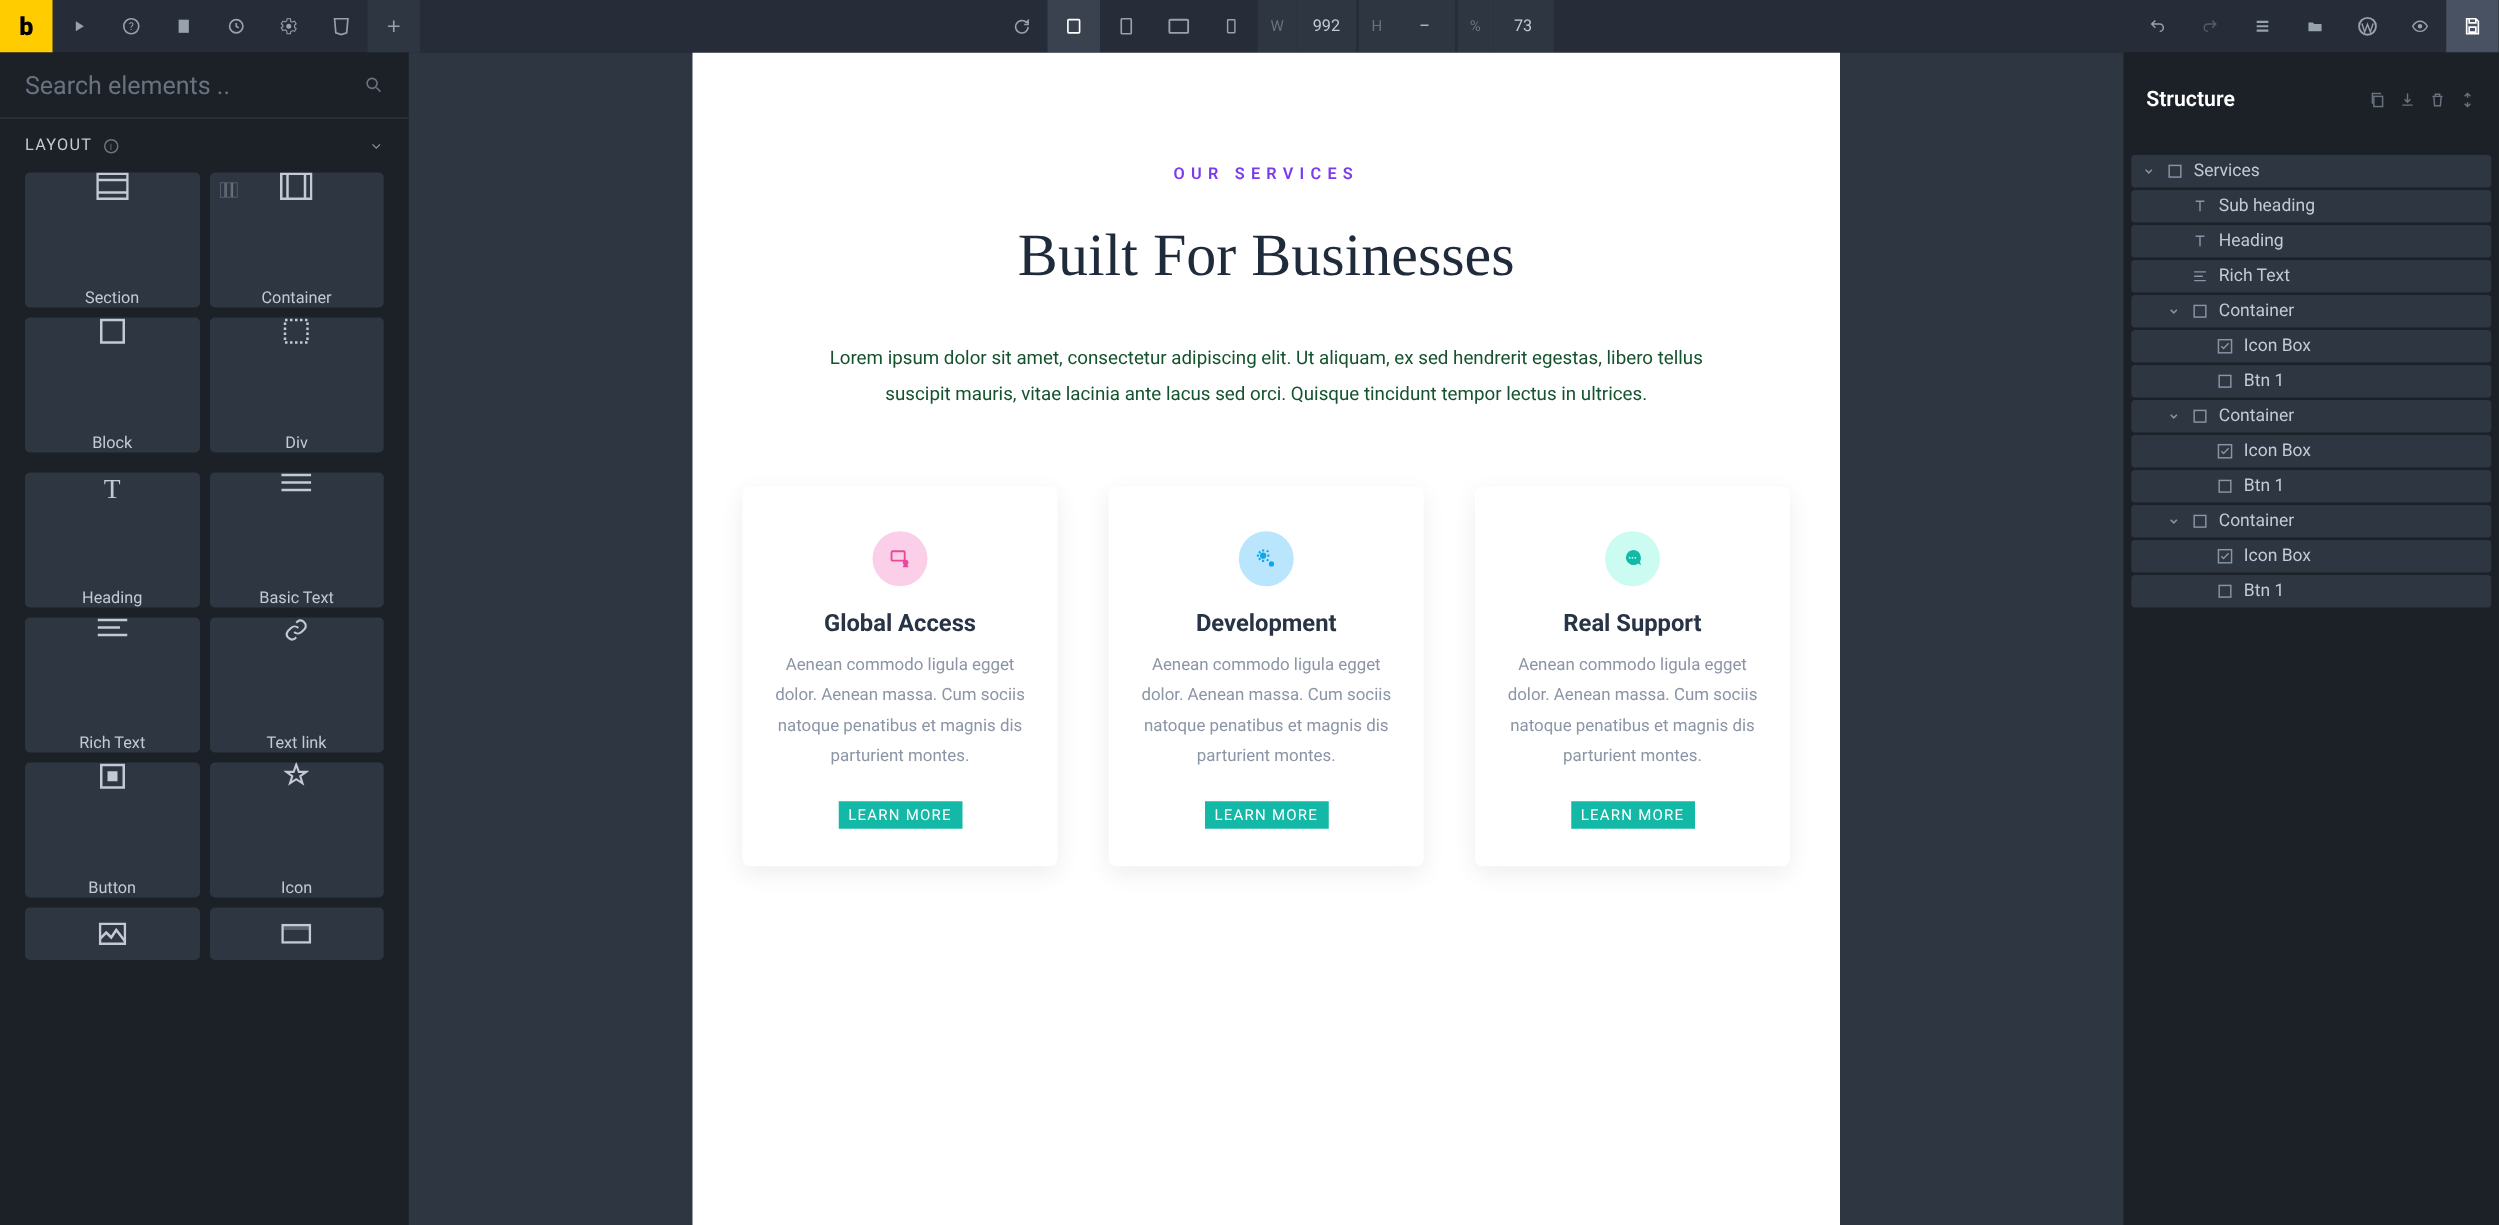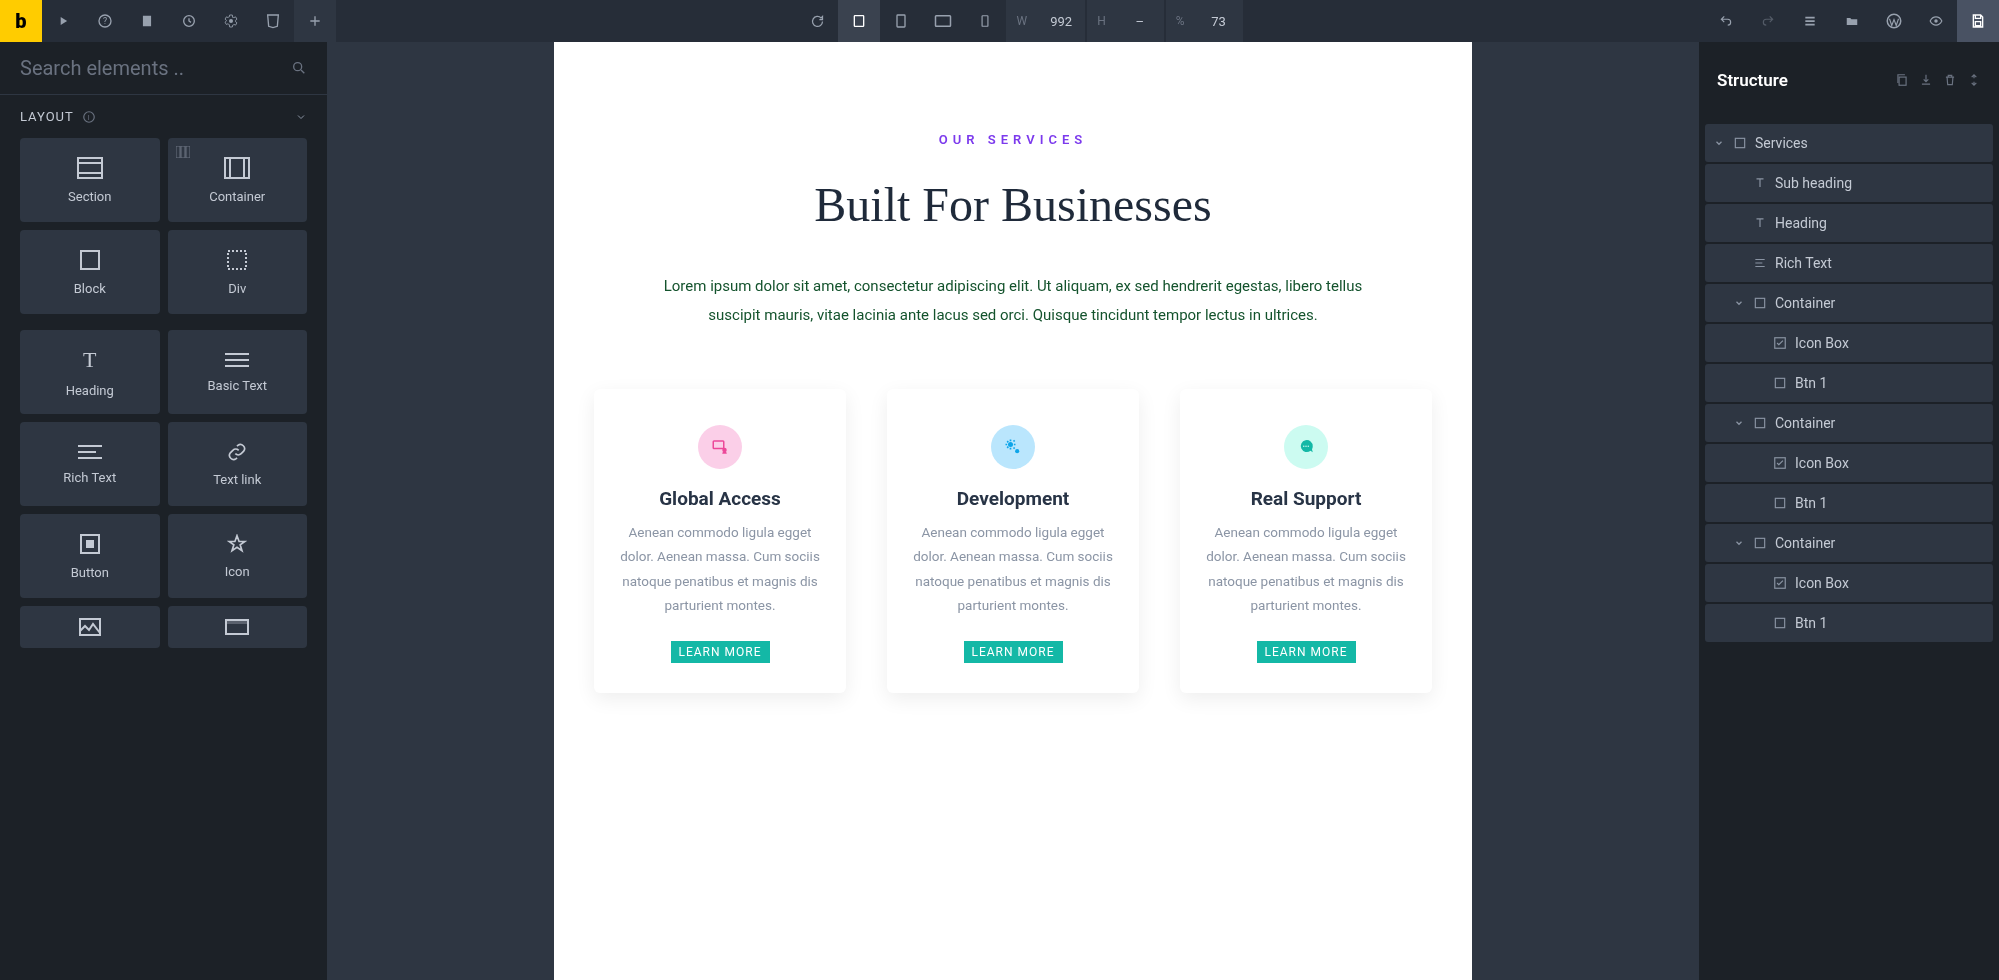--- a/index.html
+++ b/index.html
@@ -24,21 +24,21 @@
 .main { display: flex; flex: 1; min-height: 0; }
 
 
 .left-panel { width: 327px; background: #1c2127; display: flex; flex-direction: column; }
 .search-row { display: flex; align-items: center; padding: 14px 20px; border-bottom: 1px solid #2e3642; }
 .search-input { flex: 1; background: transparent; border: none; color: #aab; font-size: 20px; outline: none; }
 .search-input::placeholder { color: #6a7280; }
 .cat-head { display:flex; align-items:center; padding: 14px 20px; text-transform: uppercase; font-size: 13px; letter-spacing: 1px; color: #c4cad4; cursor: pointer; }
 .cat-head .chev { margin-left: auto; }
 .grid2 { display: grid; grid-template-columns: 1fr 1fr; gap: 8px; padding: 0 20px 16px 20px; }
-.el-card { background: #2e3642; border-radius: 4px; height: 84px; display: flex; flex-direction: column; align-items: center; justify-content: center; gap: 10px; cursor: pointer; position: relative; color: #c4cad4; }
+.el-card { background: #2e3642; border-radius: 4px; height: 108px; display: flex; flex-direction: column; align-items: center; justify-content: space-between; gap: 10px; cursor: pointer; position: relative; color: #c4cad4; }
 .el-card .lbl { font-size: 13px; }
 .el-card .ic { color: #c4cad4; }
 .cols-icon { position: absolute; top: 8px; left: 8px; color: #6a7280; }
 
 
 .canvas-wrap { flex: 1; background: #2e3642; overflow: auto; display: flex; justify-content: center; padding: 0; }
 .canvas { background: #fff; width: 918px; margin: 0; min-height: 100%; padding: 90px 40px 60px 40px; }
 .eyebrow { text-align: center; color: #7c3aed; font-size: 13px; letter-spacing: 5px; font-weight: 600; margin-bottom: 30px; }
 .hero-h { text-align: center; font-family: Georgia, serif; font-size: 48px; color: #1f2a3a; font-weight: 400; margin-bottom: 40px; }
 .hero-p { text-align:center; color: #14532d; font-size: 15px; line-height: 1.9; max-width: 740px; margin: 0 auto 60px auto; }
@@ -51,21 +51,21 @@
 .card h4 { color: #283446; font-size: 19px; font-weight: 700; margin-bottom: 10px; }
 .card p { color: #8b95a5; font-size: 13.5px; line-height: 1.8; margin-bottom: 24px; }
 .learn { display: inline-block; background: #14b8a6; color:#fff; font-size: 12px; letter-spacing: 1px; padding: 4px 8px; }
 
 
 .right-panel { width: 300px; background: #1c2127; display:flex; flex-direction:column; }
 .struct-head { display:flex; align-items:center; padding: 28px 18px; }
 .struct-head h3 { color: #fff; font-size: 17px; font-weight: 600; }
 .struct-head .tools { margin-left:auto; display:flex; gap:10px; color:#6a7280; }
 .tree { padding: 6px; overflow:auto; }
-.node { display:flex; align-items:center; height: 38px; background: #2e3642; border-radius: 3px; margin-bottom: 2px; font-size: 14px; color:#c4cad4; cursor:pointer; }
+.node { display:flex; align-items:center; height: 26px; background: #2e3642; border-radius: 3px; margin-bottom: 2px; font-size: 14px; color:#c4cad4; cursor:pointer; }
 .tog { width:16px; display:flex; justify-content:center; color:#8a94a3; }
 .nic { width:22px; display:flex; justify-content:center; color:#8a94a3; margin:0 4px 0 2px; }
 .d1{ padding-left:6px;} .d2{ padding-left:26px;} .d3{ padding-left:46px;}
 
 svg { display:block; }
 </style>
 </head>
 <body>
 
 <div class="app">

